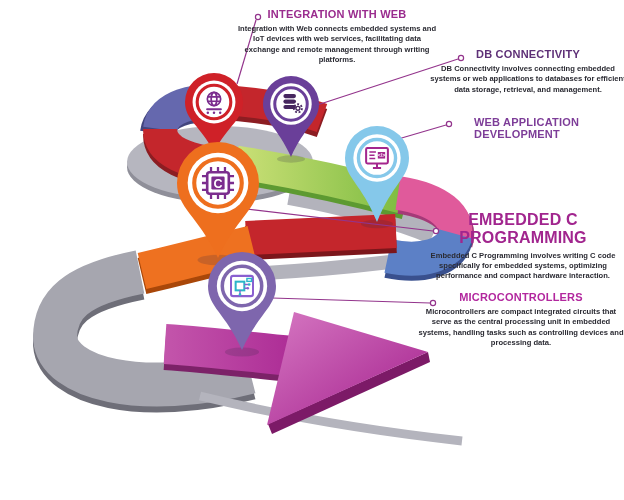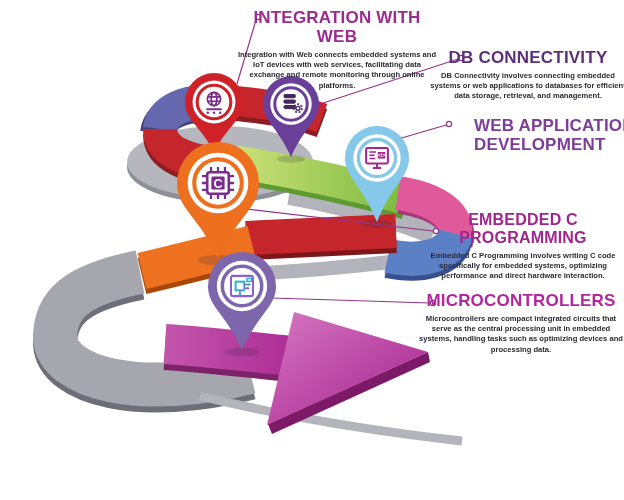--- a/index.html
+++ b/index.html
@@ -1,20 +1,20 @@
 <!DOCTYPE html>
 <html><head>
 <meta charset="utf-8">
 <style>
   html,body{margin:0;padding:0;background:#ffffff;}
   body{width:624px;height:500px;font-family:"Liberation Sans",sans-serif;}
   .stage{position:relative;width:624px;height:500px;overflow:hidden;}
   svg.scene{position:absolute;left:0;top:0;}
   .tb{position:absolute;text-align:center;}
-  .tb .title{margin:0 0 4px 0;font-size:17px;font-weight:bold;letter-spacing:.2px;line-height:1.12;}
+  .tb .title{margin:0 0 4px 0;font-size:11px;font-weight:bold;letter-spacing:.2px;line-height:1.12;}
   .tb .desc{margin:0;font-size:7.6px;font-weight:bold;color:#2b2b33;line-height:1.34;}
   #tb-0{left:236px;top:8px;width:202px;}
   #tb-1{left:430px;top:48px;width:196px;}
   #tb-2{left:446px;top:116px;width:198px;}
   #tb-2 .title{text-align:left;padding-left:28px;}
   #tb-3{left:422px;top:211px;width:202px;}
   #tb-3 .title{font-size:16px;}
   #tb-4{left:418px;top:291px;width:206px;}
 </style>
 </head>
@@ -183,31 +183,31 @@
           <path d="M 208 286 A 34 34 0 1 1 276 286 C 276 307.08 258.32 313.2 242 350 C 225.68 313.2 208 307.08 208 286 Z" fill="#7e66ad"></path>
           <circle cx="242" cy="286" r="25.16" fill="#ffffff"></circle>
           <circle cx="242" cy="286" r="19.72" fill="none" stroke="#7e66ad" stroke-width="3.5"></circle>
           <use href="#sym-circuit-board-icon" x="224.66" y="268.66" width="34.68" height="34.68"></use>
         </g>
       </g>
   </svg>
 
   <div class="tb" id="tb-0">
     <h3 class="title" style="color: rgb(154, 44, 142);">INTEGRATION WITH WEB</h3>
-    <p class="desc">Integration with Web connects embedded systems and IoT devices with web services, facilitating data exchange and remote monitoring through online platforms.</p>
+    <p class="desc">Integration with Web connects embedded systems and IoT devices with web services, facilitating data exchange and remote management through writing platforms.</p>
   </div>
   <div class="tb" id="tb-1">
     <h3 class="title" style="color: rgb(94, 48, 119);">DB CONNECTIVITY</h3>
     <p class="desc">DB Connectivity involves connecting embedded systems or web applications to databases for efficient data storage, retrieval, and management.</p>
   </div>
   <div class="tb" id="tb-2">
     <h3 class="title" style="color: rgb(125, 61, 152);">WEB APPLICATION DEVELOPMENT</h3>
   </div>
   <div class="tb" id="tb-3">
     <h3 class="title" style="color: rgb(161, 37, 142);">EMBEDDED C PROGRAMMING</h3>
-    <p class="desc">Embedded C Programming involves writing C code specifically for embedded systems, optimizing performance and direct hardware interaction.</p>
+    <p class="desc">Embedded C Programming involves writing C code specifically for embedded systems, optimizing performance and compact hardware interaction.</p>
   </div>
   <div class="tb" id="tb-4">
     <h3 class="title" style="color: rgb(178, 39, 158);">MICROCONTROLLERS</h3>
-    <p class="desc">Microcontrollers are compact integrated circuits that serve as the central processing unit in embedded systems, handling tasks such as optimizing devices and processing data.</p>
+    <p class="desc">Microcontrollers are compact integrated circuits that serve as the central processing unit in embedded systems, handling tasks such as controlling devices and processing data.</p>
   </div>
 
 </div>
 
 </body></html>

